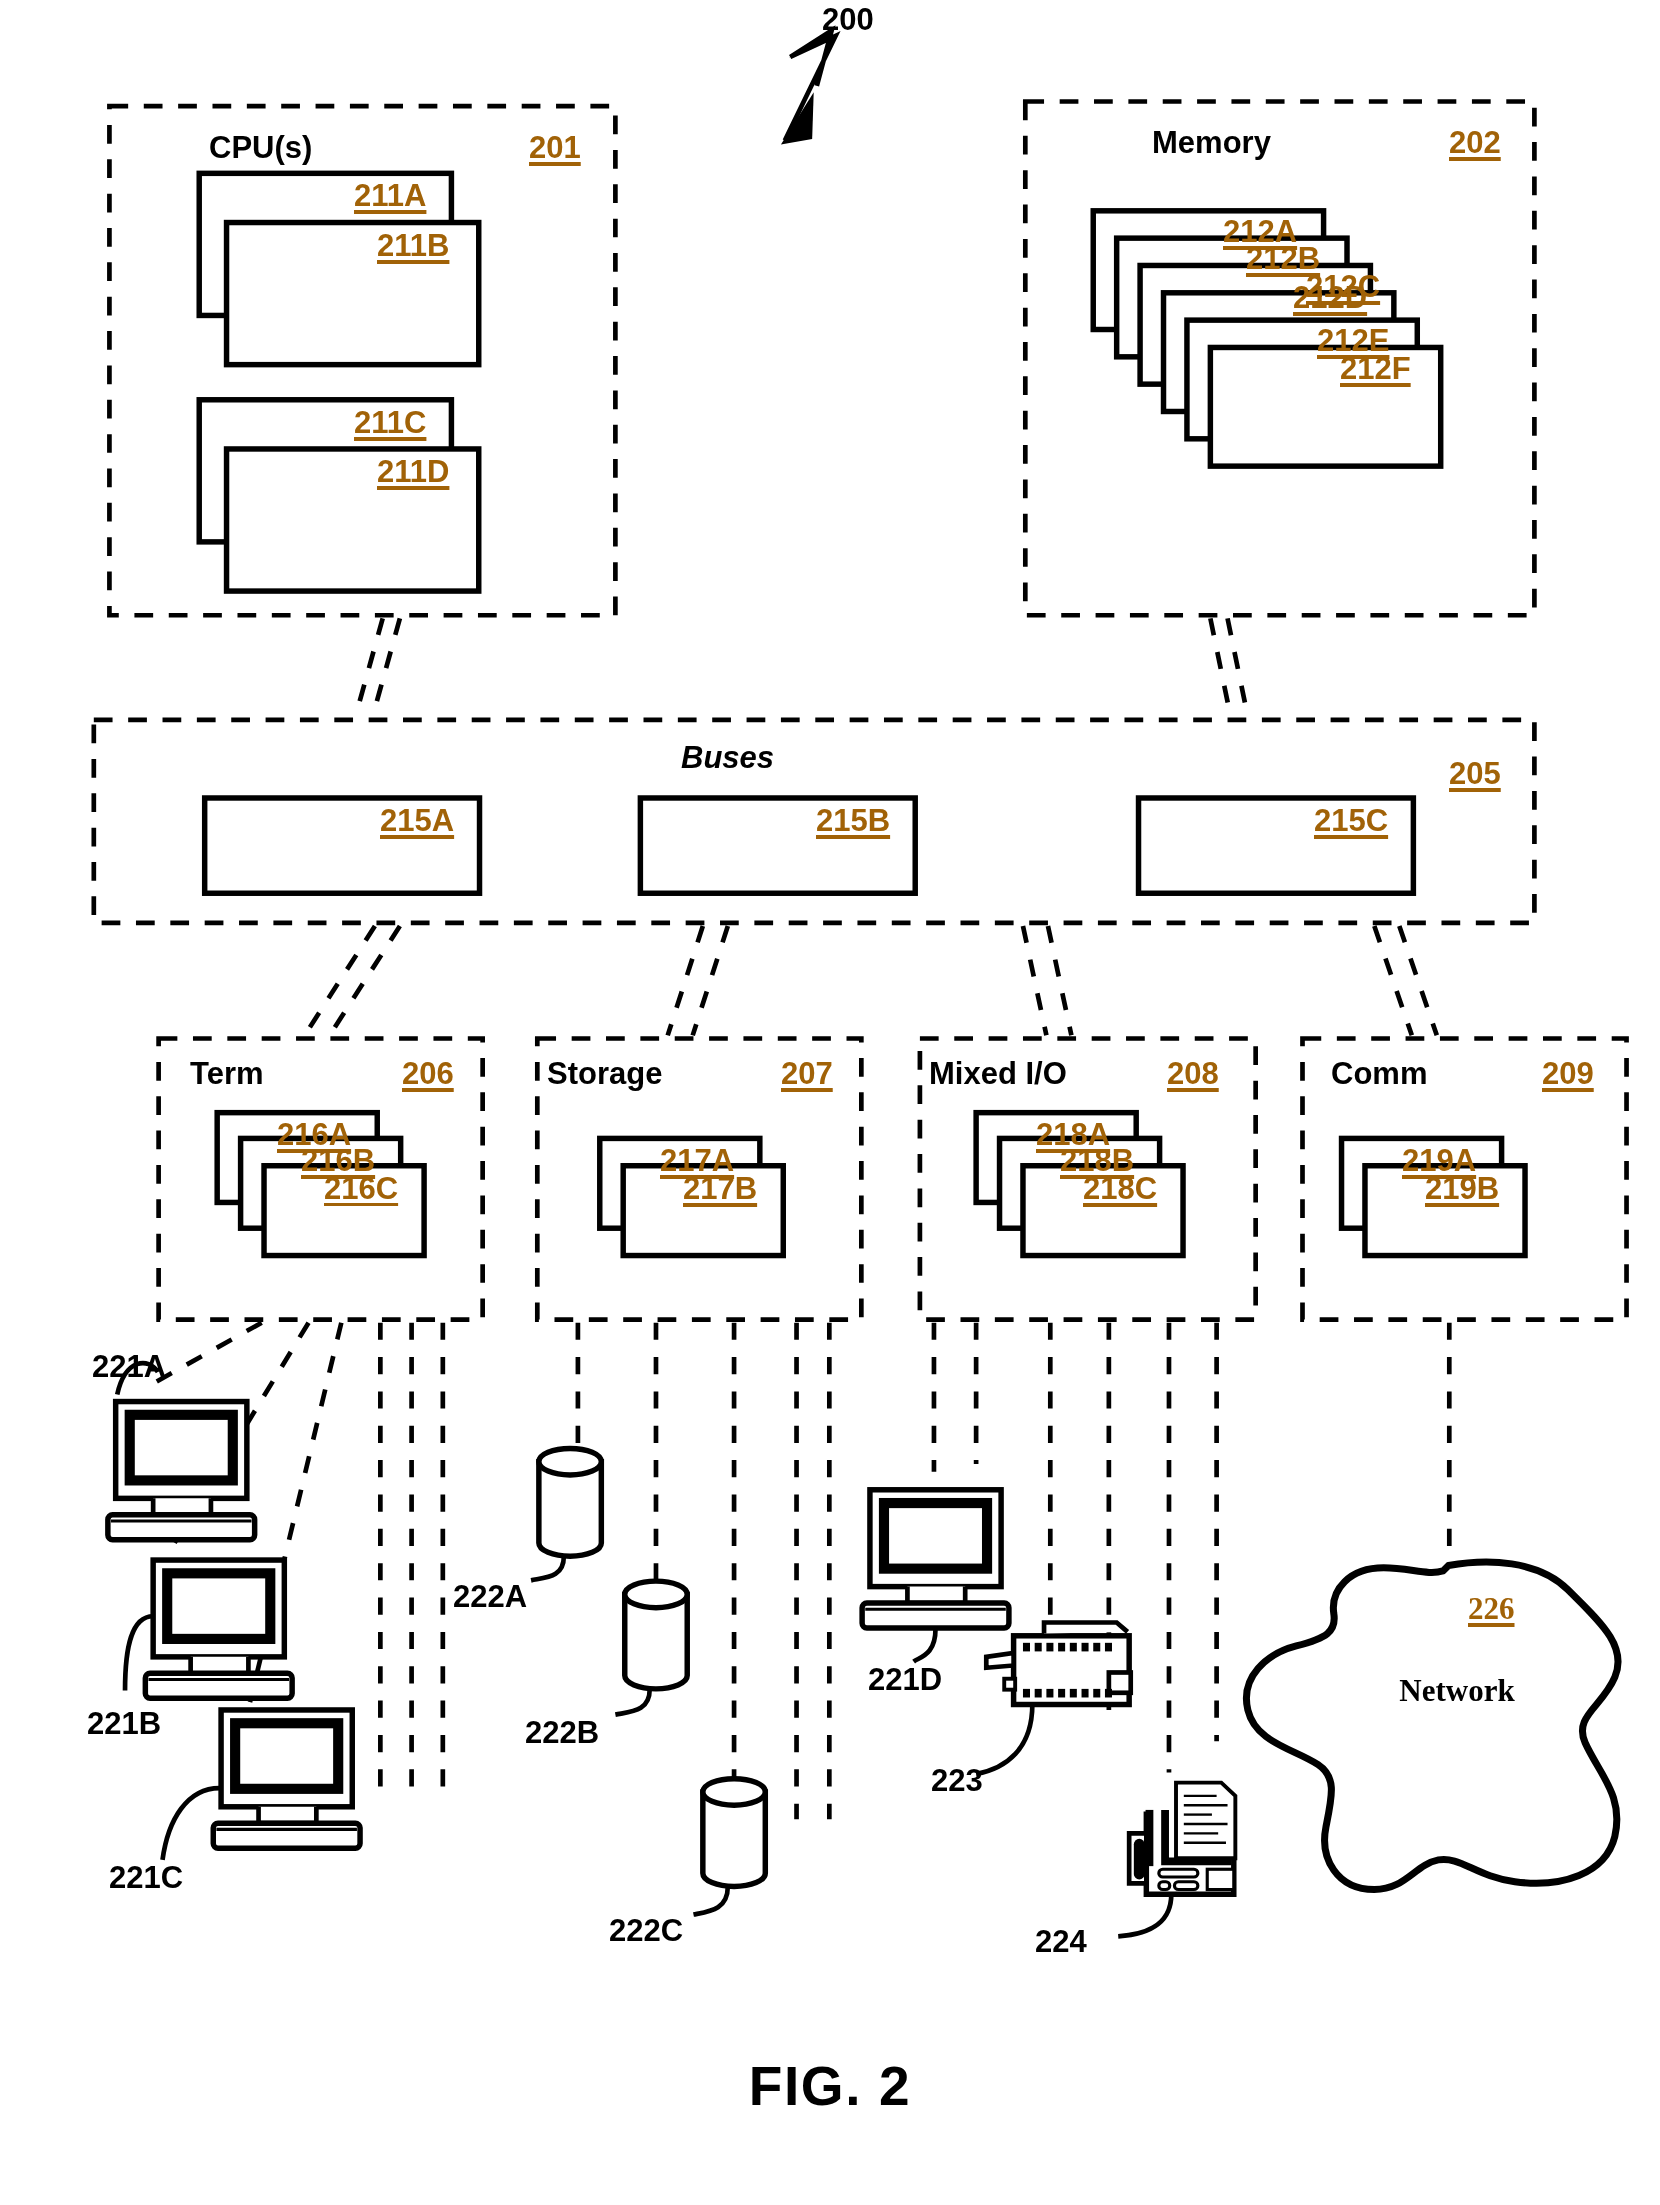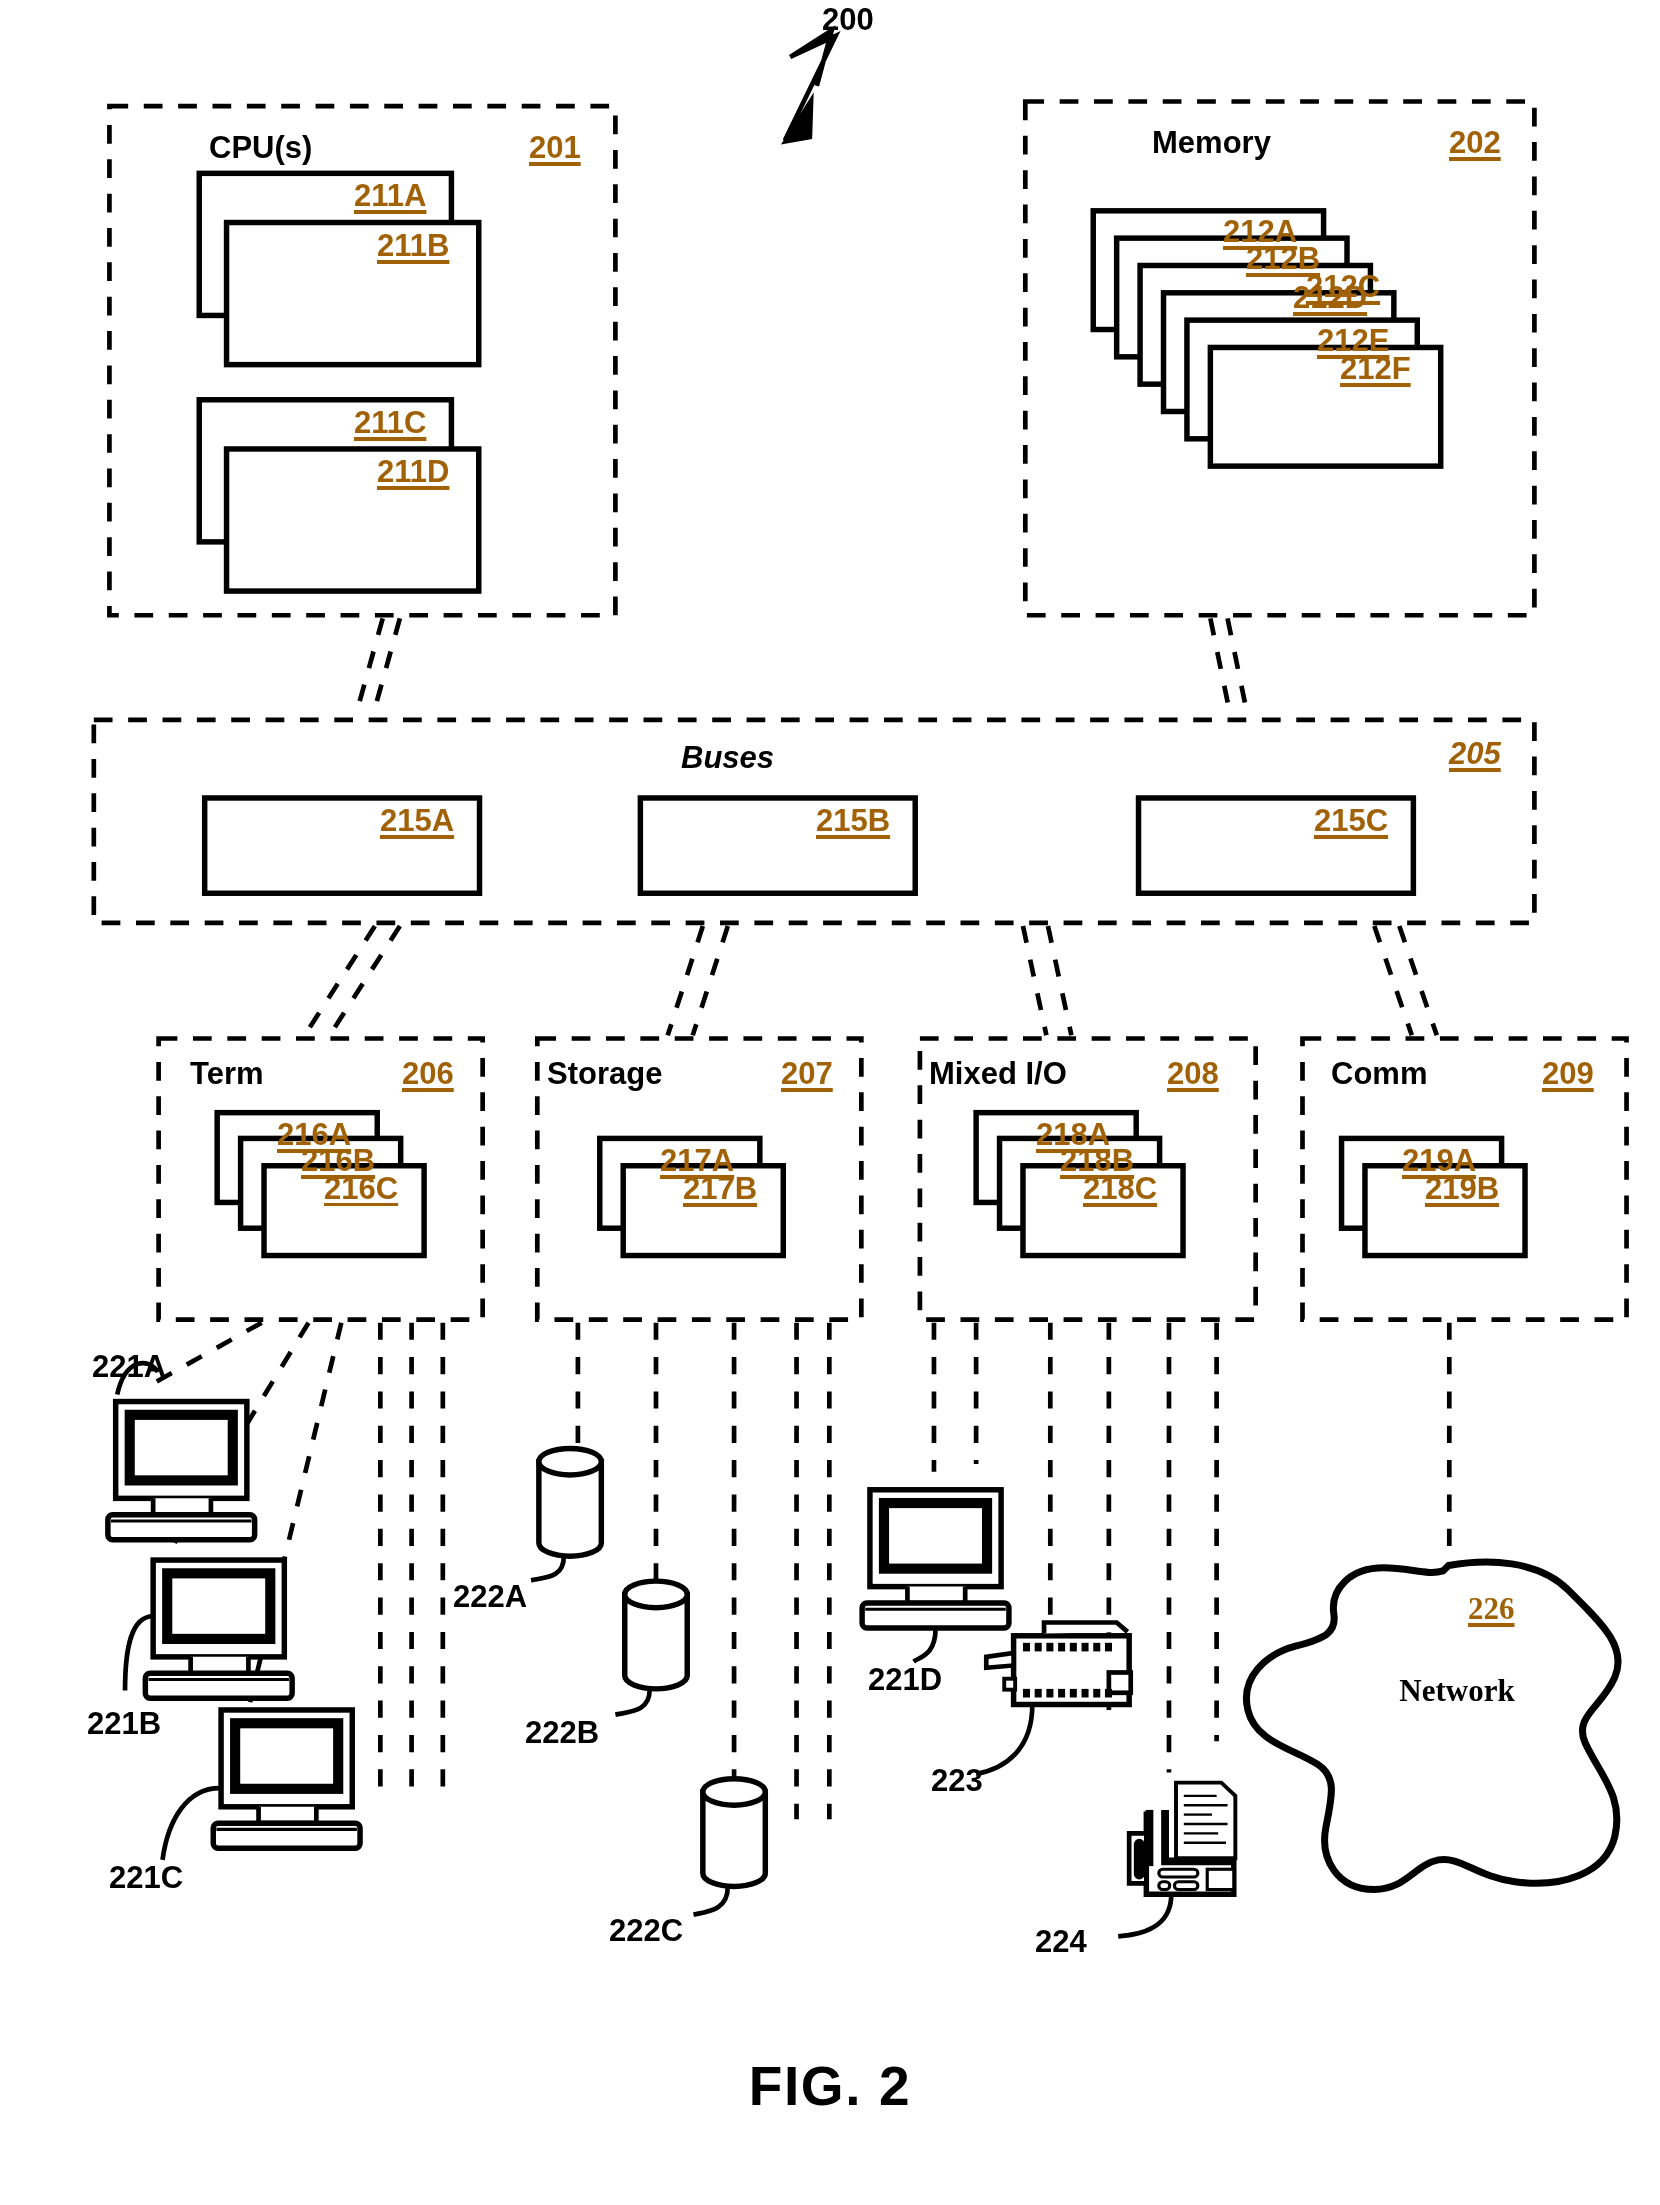--- a/index.html
+++ b/index.html
@@ -251,21 +251,21 @@
 
   <div class="lbl grp-ref" style="left:822px;top:1.6px;">200</div>
 
   <div class="lbl grp-title" style="left:209px;top:130px;">CPU(s)</div>
   <div class="ref grp-ref" style="left:529px;top:130px;">201</div>
 
   <div class="lbl grp-title" style="left:1152px;top:125px;">Memory</div>
   <div class="ref grp-ref" style="left:1449px;top:125px;">202</div>
 
   <div class="lbl grp-title" style="left:681px;top:740px;font-style:italic;">Buses</div>
-  <div class="ref grp-ref" style="left:1449px;top:736px;font-style:italic;">205</div>
+  <div class="ref grp-ref" style="left:1449px;top:756px;">205</div>
 
   <div class="lbl grp-title" style="left:190px;top:1056px;">Term</div>
   <div class="ref grp-ref" style="left:402px;top:1056px;">206</div>
 
   <div class="lbl grp-title" style="left:547px;top:1056px;">Storage</div>
   <div class="ref grp-ref" style="left:781px;top:1056px;">207</div>
 
   <div class="lbl grp-title" style="left:929px;top:1056px;">Mixed I/O</div>
   <div class="ref grp-ref" style="left:1167px;top:1056px;">208</div>
 

